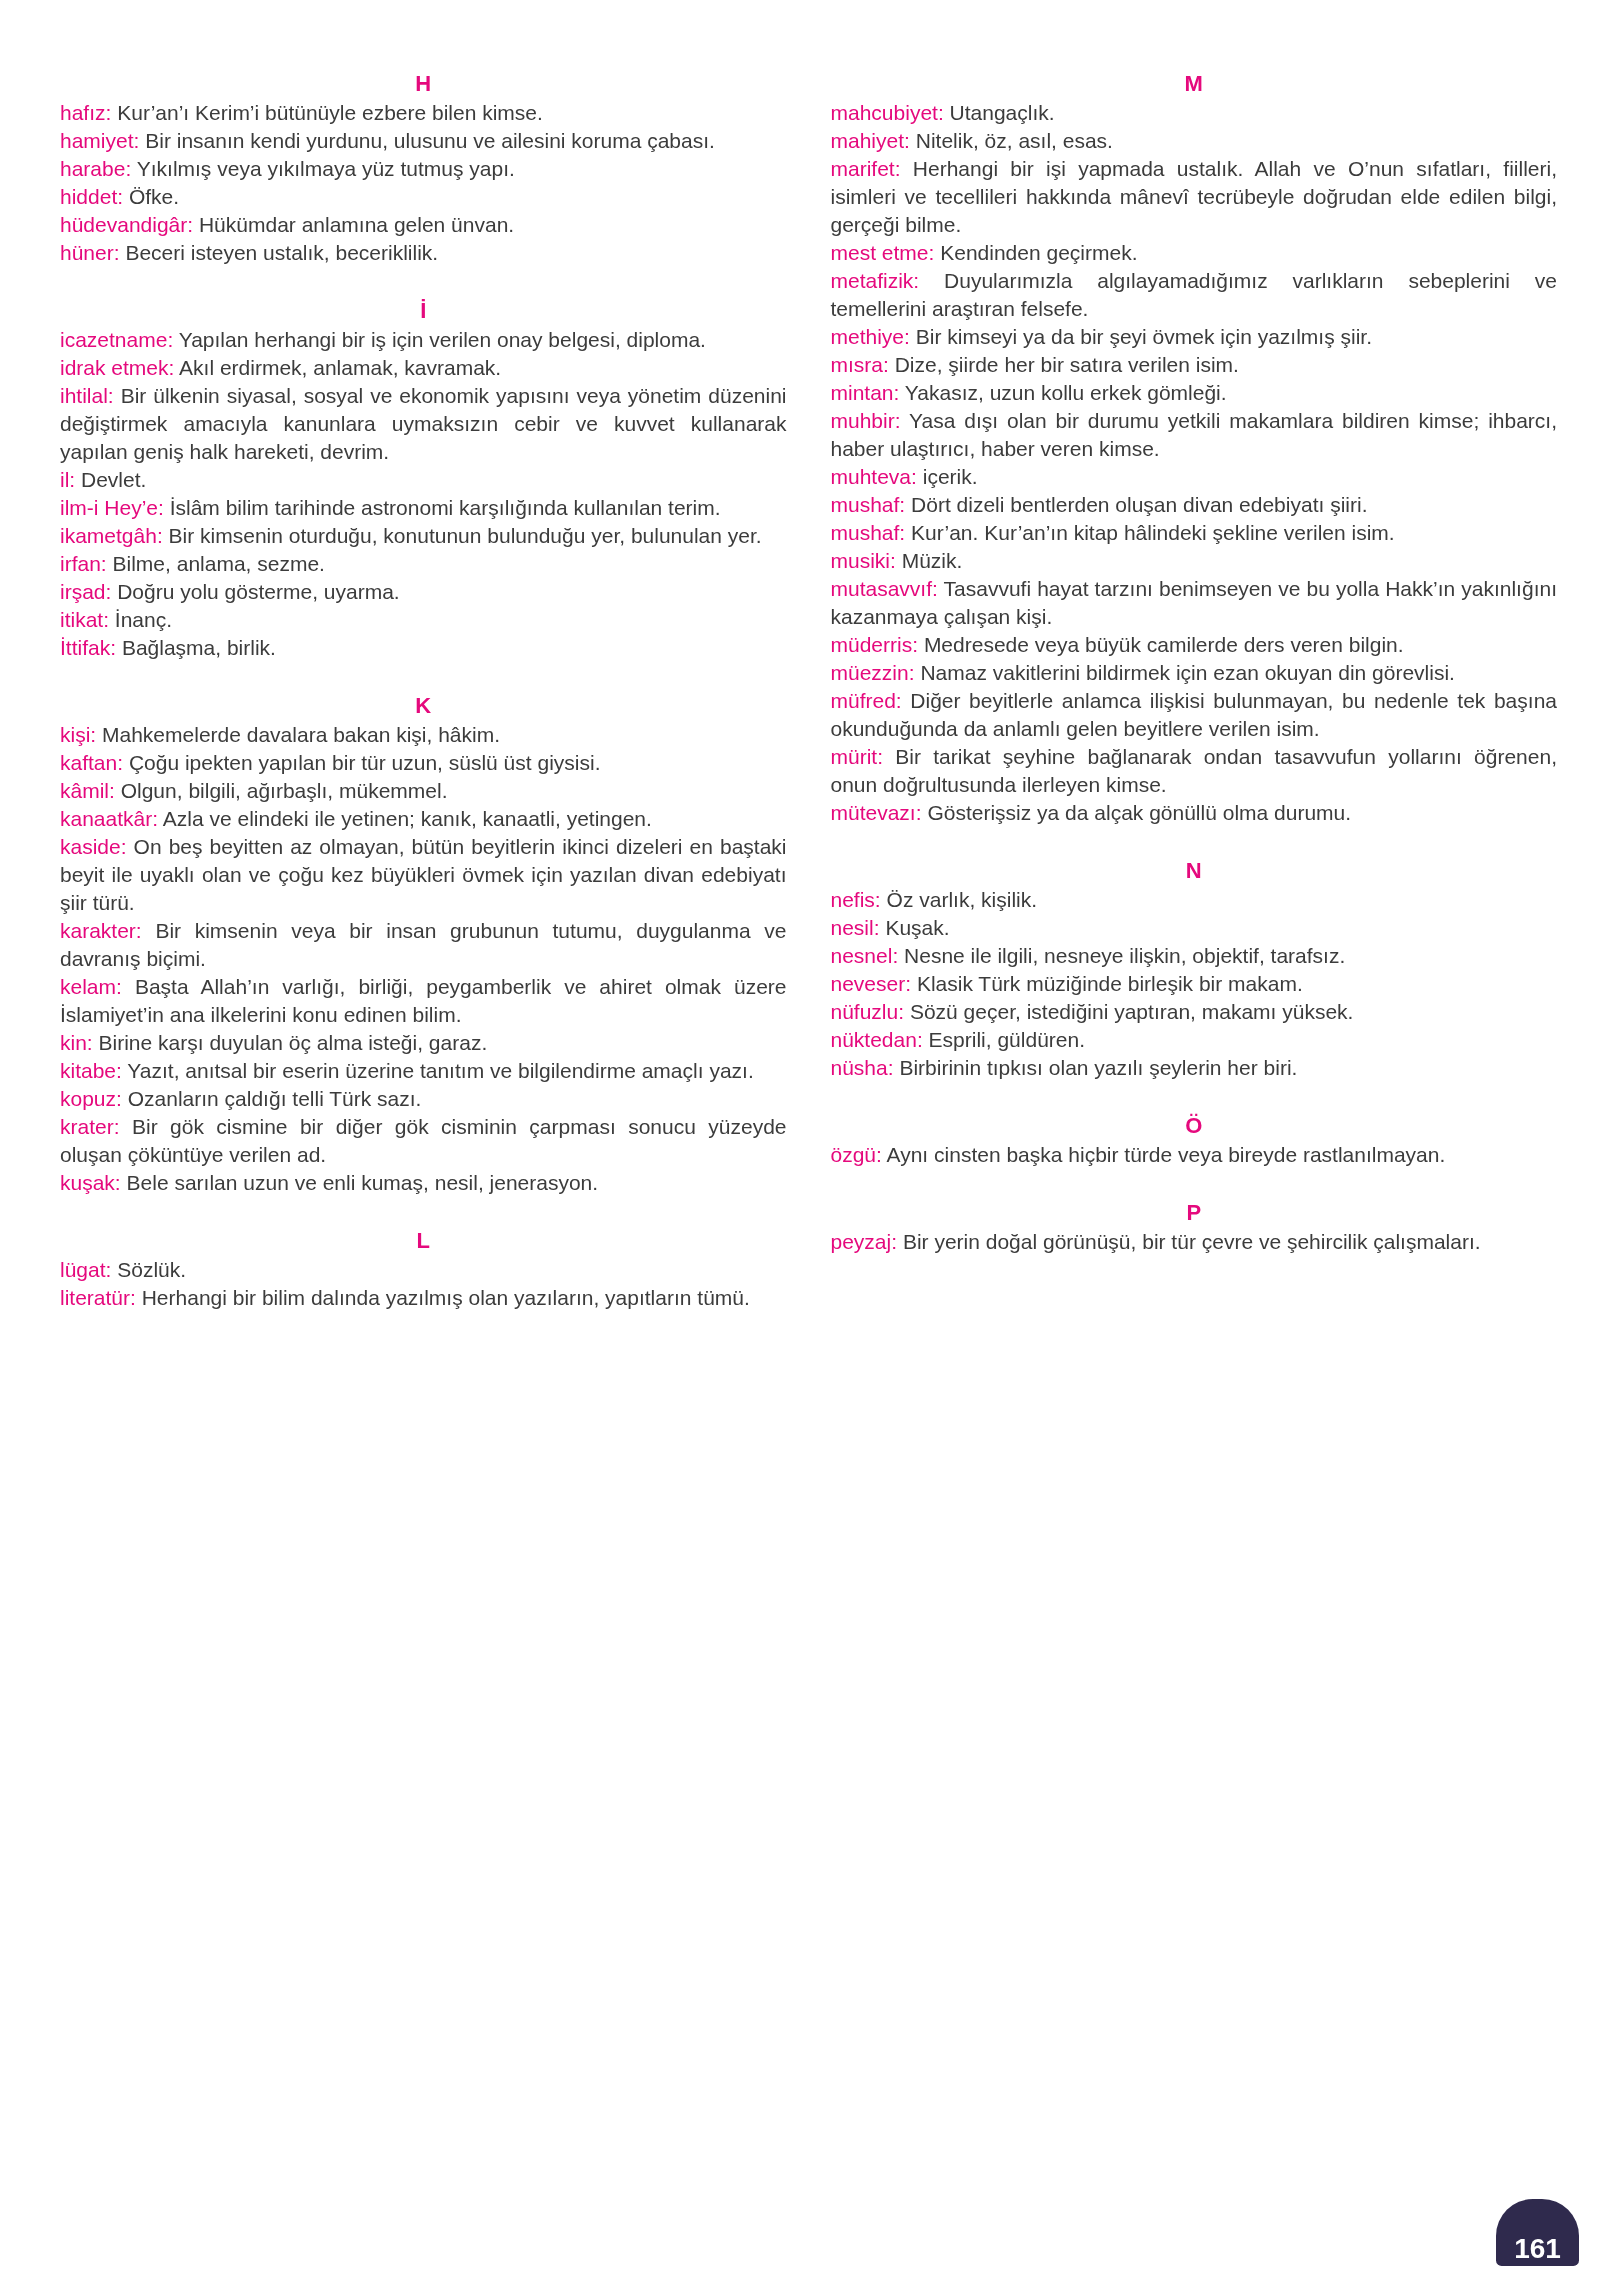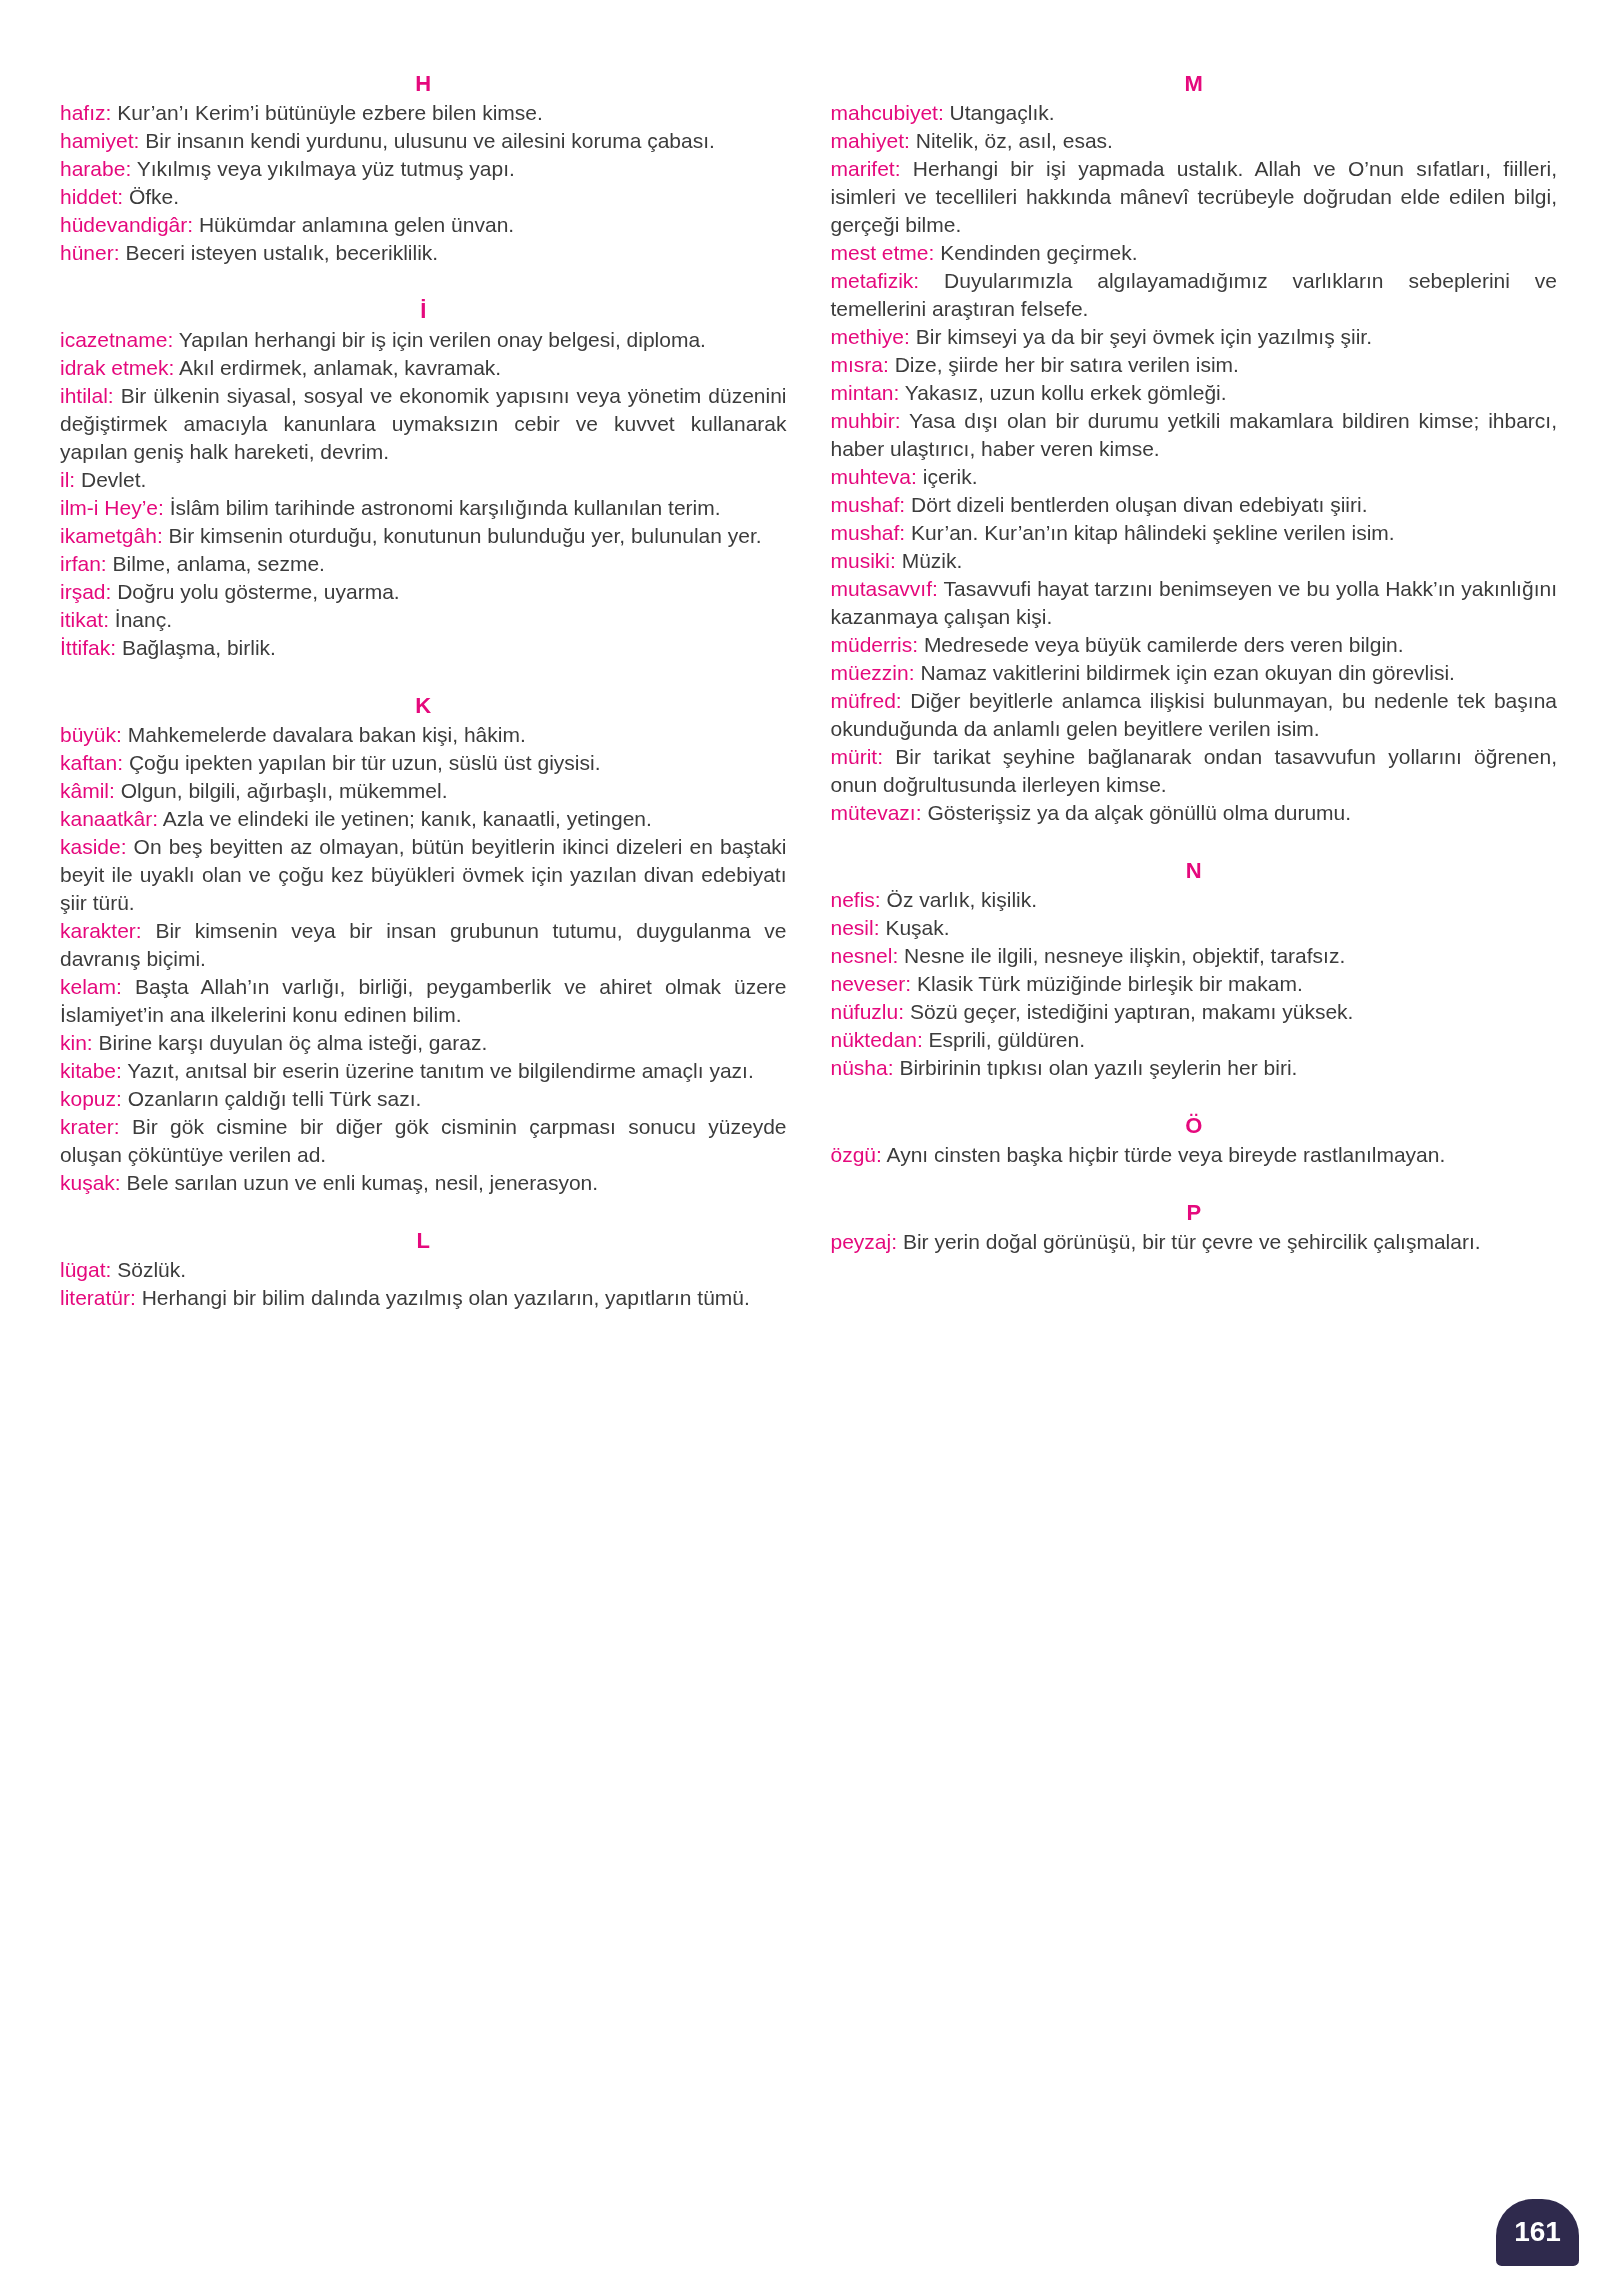--- a/index.html
+++ b/index.html
@@ -55,21 +55,21 @@
     right: 41px;
     bottom: 18.3px;
     width: 83px;
     height: 67px;
     background: #2f2a4d;
     border-radius: 37px 37px 5.6px 5.6px;
     display: flex;
     align-items: flex-end;
     justify-content: center;
     box-sizing: border-box;
-    padding-bottom: 20px;
+    padding-bottom: 3px;
   }
   .page-badge .num {
     color: #ffffff;
     font-weight: bold;
     font-size: 28px;
     line-height: 1;
   }
 </style>
 </head>
 <body>
@@ -93,21 +93,21 @@
         <p class="entry"><span class="term">il:</span> <span class="definition">Devlet.</span></p>
         <p class="entry"><span class="term">ilm-i Hey’e:</span> <span class="definition">İslâm bilim tarihinde astronomi karşılığında kullanılan terim.</span></p>
         <p class="entry"><span class="term">ikametgâh:</span> <span class="definition">Bir kimsenin oturduğu, konutunun bulunduğu yer, bulunulan yer.</span></p>
         <p class="entry"><span class="term">irfan:</span> <span class="definition">Bilme, anlama, sezme.</span></p>
         <p class="entry"><span class="term">irşad:</span> <span class="definition">Doğru yolu gösterme, uyarma.</span></p>
         <p class="entry"><span class="term">itikat:</span> <span class="definition">İnanç.</span></p>
         <p class="entry"><span class="term">İttifak:</span> <span class="definition">Bağlaşma, birlik.</span></p>
       </div>
       <div class="section">
         <div class="section-letter">K</div>
-        <p class="entry"><span class="term">büyük:</span> <span class="definition">Mahkemelerde davalara bakan kişi, hâkim.</span></p>
+        <p class="entry"><span class="term">kişi:</span> <span class="definition">Mahkemelerde davalara bakan kişi, hâkim.</span></p>
         <p class="entry"><span class="term">kaftan:</span> <span class="definition">Çoğu ipekten yapılan bir tür uzun, süslü üst giysisi.</span></p>
         <p class="entry"><span class="term">kâmil:</span> <span class="definition">Olgun, bilgili, ağırbaşlı, mükemmel.</span></p>
         <p class="entry"><span class="term">kanaatkâr:</span> <span class="definition">Azla ve elindeki ile yetinen; kanık, kanaatli, yetingen.</span></p>
         <p class="entry"><span class="term">kaside:</span> <span class="definition">On beş beyitten az olmayan, bütün beyitlerin ikinci dizeleri en baştaki beyit ile uyaklı olan ve çoğu kez büyükleri övmek için yazılan divan edebiyatı şiir türü.</span></p>
         <p class="entry"><span class="term">karakter:</span> <span class="definition">Bir kimsenin veya bir insan grubunun tutumu, duygulanma ve davranış biçimi.</span></p>
         <p class="entry"><span class="term">kelam:</span> <span class="definition">Başta Allah’ın varlığı, birliği, peygamberlik ve ahiret olmak üzere İslamiyet’in ana ilkelerini konu edinen bilim.</span></p>
         <p class="entry"><span class="term">kin:</span> <span class="definition">Birine karşı duyulan öç alma isteği, garaz.</span></p>
         <p class="entry"><span class="term">kitabe:</span> <span class="definition">Yazıt, anıtsal bir eserin üzerine tanıtım ve bilgilendirme amaçlı yazı.</span></p>
         <p class="entry"><span class="term">kopuz:</span> <span class="definition">Ozanların çaldığı telli Türk sazı.</span></p>
         <p class="entry"><span class="term">krater:</span> <span class="definition">Bir gök cismine bir diğer gök cisminin çarpması sonucu yüzeyde oluşan çöküntüye verilen ad.</span></p>

